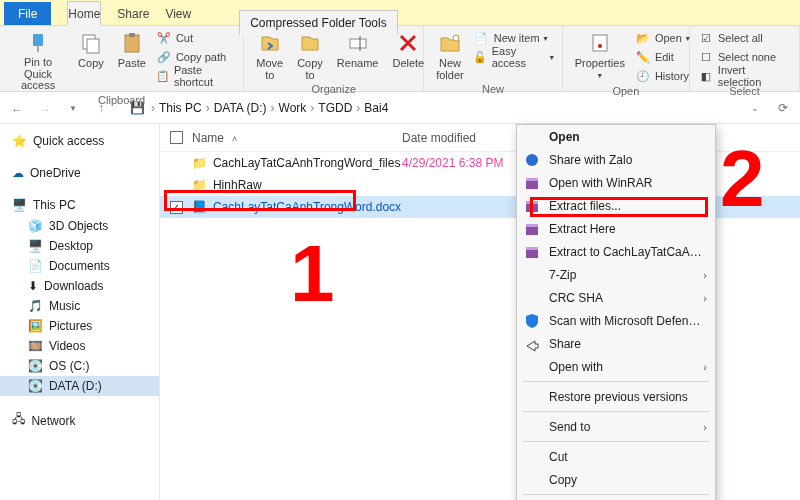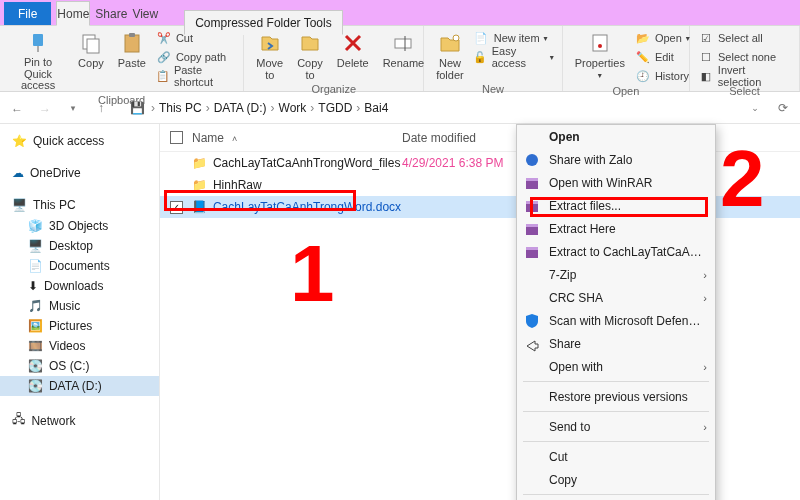--- a/index.html
+++ b/index.html
@@ -1,18 +1,18 @@
 <!DOCTYPE html>
 <html><head>
 <meta charset="utf-8">
 <style>
 html,body{margin:0;padding:0;font-family:"Segoe UI",Arial,sans-serif;font-size:12px;color:#222;background:#fff;width:800px;height:500px;overflow:hidden}
 *{box-sizing:border-box}
 
-.tabstrip{height:26px;background:#f0abfc;border-bottom:1px solid #d9d9d9;display:flex;align-items:flex-end;padding-left:4px;gap:5px}
+.tabstrip{height:26px;background:#fef9c3;border-bottom:1px solid #d9d9d9;display:flex;align-items:flex-end;padding-left:4px;gap:16px}
 .tabstrip .file{background:#1976d2;color:#fff;padding:5px 14px 4px;font-size:12px}
 .tabstrip .tab{padding:5px 0 4px;font-size:12px;color:#444}
 .tabstrip .tab.active{border:1px solid #c9c9c9;border-bottom:1px solid #f3f3f3;position:relative;top:1px;background:#f3f3f3}
 .tabstrip .tool{border:1px solid #c9c9c9;border-bottom:1px solid #f3f3f3;position:relative;top:10px;background:#f3f3f3;padding:5px 10px 4px}
 
 .ribbon{height:66px;background:#f3f3f3;border-bottom:1px solid #d9d9d9;display:flex}
 .rgroup{border-right:1px solid #e1e1e1;padding:3px 8px 0;display:flex;flex-direction:column;justify-content:space-between;height:100%}
 .rgroup .label{text-align:center;font-size:11px;color:#666;padding-bottom:3px}
 .rgroup .content{display:flex;gap:6px;align-items:flex-start}
 .rbtn{display:flex;flex-direction:column;align-items:center;gap:2px;padding:2px 4px;font-size:11px;color:#444}
@@ -142,33 +142,33 @@
             <svg width="22" height="22">
               <path d="M3 5h8l2 2h6v11H3z" fill="#f0c868" stroke="#c49a3a"></path>
             </svg>
           </span>
           <span style="white-space:pre-line;text-align:center">Copy
 to</span>
         </div>
       <div class="rbtn">
           <span class="ic">
             <svg width="22" height="22">
-              <path d="M4 4l14 14M18 4L4 18" stroke="#d02020" stroke-width="3"></path>
-            </svg>
-          </span>
-          <span>Delete</span>
-        </div>
-      <div class="rbtn">
-          <span class="ic">
-            <svg width="22" height="22">
               <rect x="3" y="7" width="16" height="9" fill="#fff" stroke="#888"></rect>
               <path d="M13 4v15" stroke="#555"></path>
             </svg>
           </span>
           <span>Rename</span>
+        </div>
+      <div class="rbtn">
+          <span class="ic">
+            <svg width="22" height="22">
+              <path d="M4 4l14 14M18 4L4 18" stroke="#d02020" stroke-width="3"></path>
+            </svg>
+          </span>
+          <span>Delete</span>
         </div>
     </div>
     <div class="label">Organize</div>
   </div>
 
   <div class="rgroup" style="min-width:120px">
     <div class="content">
       <div class="rbtn">
           <span class="ic">
             <svg width="22" height="22">

